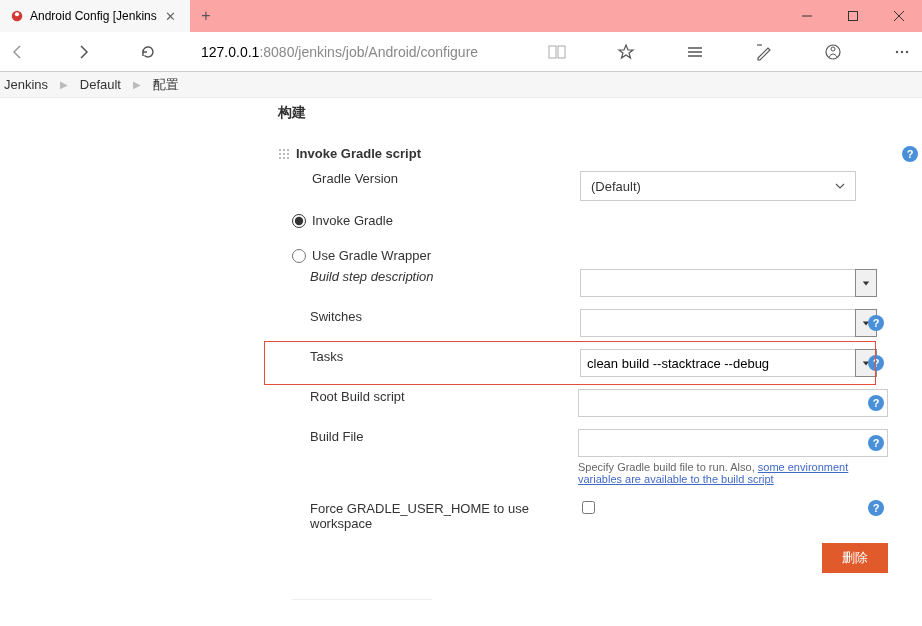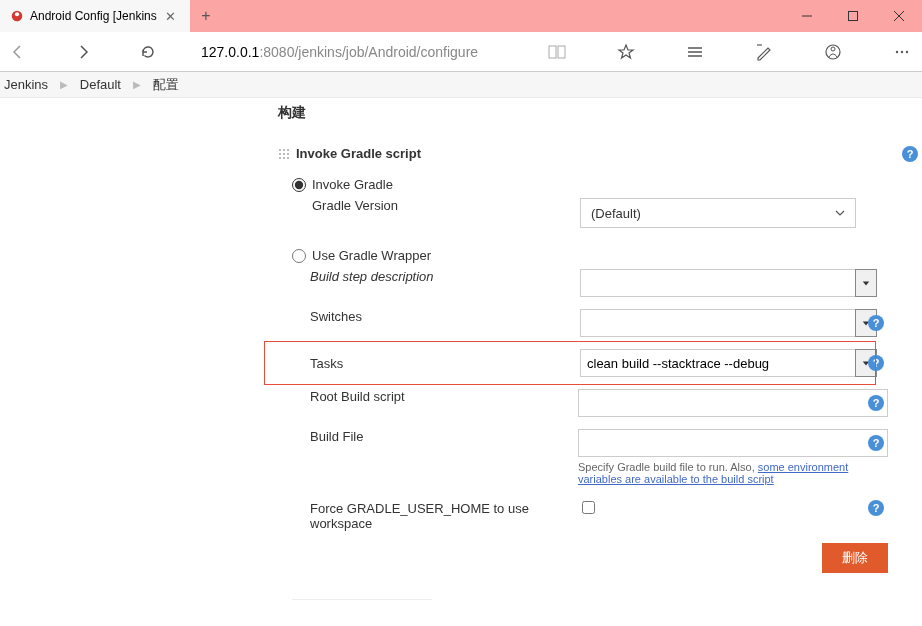--- a/index.html
+++ b/index.html
@@ -174,41 +174,41 @@
 <div class="page">
   <div class="section-title">构建</div>
 
   <div class="step-outer">
     <div class="step-header">
       <span class="drag-handle"></span>
       <span class="step-title">Invoke Gradle script</span>
     </div>
     <div class="step-help">?</div>
 
-    <div class="form-row">
-      <div class="col-left">
-        <input type="radio" class="radio" checked="" style="">
-        <span class="subtext">Invoke Gradle</span>
-      </div>
-    </div>
-
     <div class="form-row" style="padding-top:0;">
       <div class="col-left" style="padding-left:20px;">
         <span class="subtext">Gradle Version</span>
       </div>
       <div class="col-right">
         <div class="select">
           <span>(Default)</span>
           <svg class="chev-down" viewBox="0 0 10 10">
               <path d="M1 3 L5 7 L9 3" fill="none" stroke="#555" stroke-width="1.2"></path>
             </svg>
         </div>
       </div>
     </div>
 
+    <div class="form-row">
+      <div class="col-left">
+        <input type="radio" class="radio" checked="" style="">
+        <span class="subtext">Invoke Gradle</span>
+      </div>
+    </div>
+
     <div class="form-row" style="padding-top:14px;">
       <div class="col-left">
         <input type="radio" class="radio" style="">
         <span class="subtext">Use Gradle Wrapper</span>
       </div>
     </div>
 
     <div class="form-row indent" style="padding-top:0;">
       <div class="col-left" style="width:270px;font-style:italic;">
         <span class="subtext">Build step description</span>
@@ -231,21 +231,21 @@
         <input class="text-input" value="" style="">
         <div class="expand-toggle">
           <svg width="8" height="8" viewBox="0 0 10 10">
               <path d="M1 3 L9 3 L5 8 Z" fill="#333"></path>
             </svg>
         </div>
         <div class="help-icon far">?</div>
       </div>
     </div>
 
-    <div class="form-row indent" style="position:relative;align-items:center;">
+    <div class="form-row indent" style="position:relative;">
       <div class="col-left" style="width:270px;">
         <span class="subtext">Tasks</span>
       </div>
       <div class="col-right">
         <input class="text-input" value="clean build --stacktrace --debug" style="">
         <div class="expand-toggle">
           <svg width="8" height="8" viewBox="0 0 10 10">
               <path d="M1 3 L9 3 L5 8 Z" fill="#333"></path>
             </svg>
         </div>

